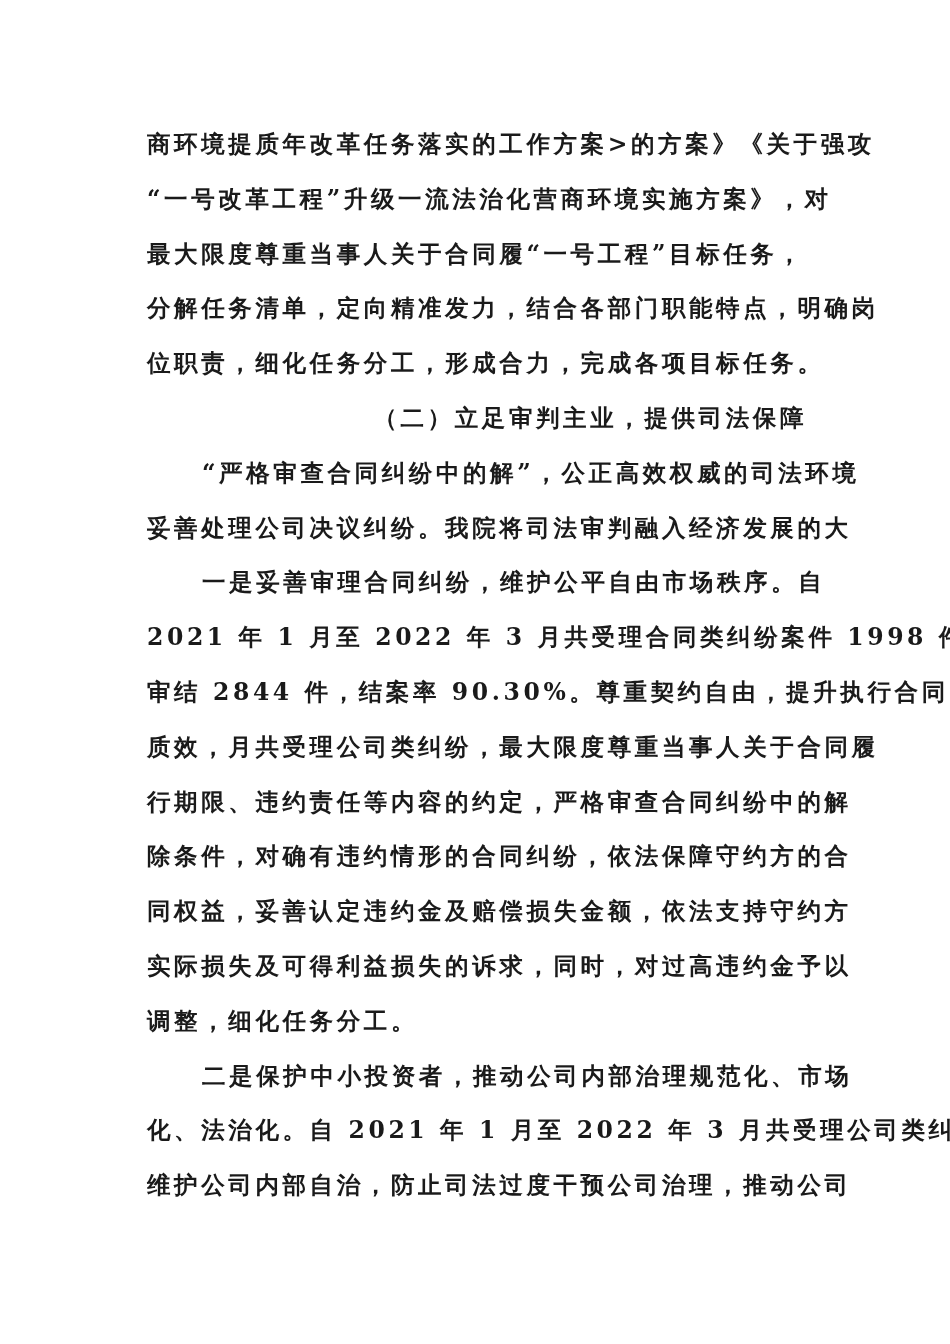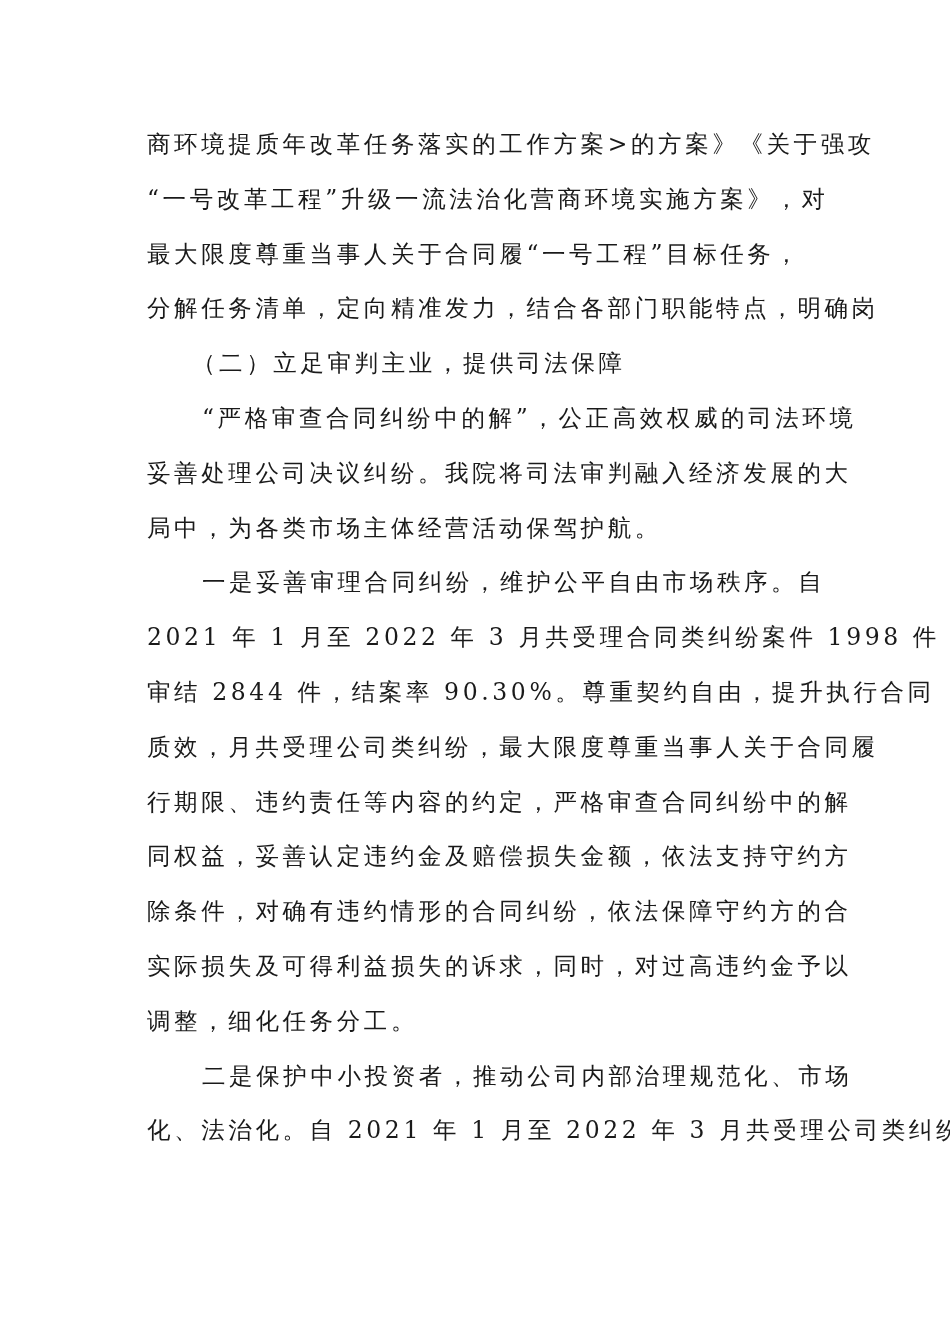--- a/index.html
+++ b/index.html
@@ -20,60 +20,63 @@
       left: 147px;
       top: 117px;
       width: 660px;
     }
     .line {
       height: 54.8px;
       line-height: 54.8px;
       font-size: 23.5px;
       letter-spacing: 3.6px;
       white-space: nowrap;
+      font-weight: bold;
     }
     .indent {
       padding-left: 55px;
     }
     .heading {
       padding-left: 45px;
+      text-align: right;
     }
   </style>
 </head>
 <body>
 
 <div class="page">
 
   <div>
     <div class="line">商环境提质年改革任务落实的工作方案&gt;的方案》《关于强攻</div>
     <div class="line">“一号改革工程”升级一流法治化营商环境实施方案》，对</div>
     <div class="line">最大限度尊重当事人关于合同履“一号工程”目标任务，</div>
     <div class="line">分解任务清单，定向精准发力，结合各部门职能特点，明确岗</div>
+    <div class="line">位职责，细化任务分工，形成合力，完成各项目标任务。</div>
   </div>
 
   <div>
     <div class="line heading">（二）立足审判主业，提供司法保障</div>
   </div>
 
   <div>
     <div class="line indent">“严格审查合同纠纷中的解”，公正高效权威的司法环境</div>
     <div class="line">妥善处理公司决议纠纷。我院将司法审判融入经济发展的大</div>
-    <div class="line">局中，为各类市场主体经营活动保驾护航。</div>
   </div>
 
   <div>
     <div class="line indent">一是妥善审理合同纠纷，维护公平自由市场秩序。自</div>
     <div class="line">2021 年 1 月至 2022 年 3 月共受理合同类纠纷案件 1998 件，</div>
     <div class="line">审结 2844 件，结案率 90.30%。尊重契约自由，提升执行合同</div>
     <div class="line">质效，月共受理公司类纠纷，最大限度尊重当事人关于合同履</div>
     <div class="line">行期限、违约责任等内容的约定，严格审查合同纠纷中的解</div>
+    <div class="line">除条件，对确有违约情形的合同纠纷，依法保障守约方的合</div>
     <div class="line">同权益，妥善认定违约金及赔偿损失金额，依法支持守约方</div>
-    <div class="line">除条件，对确有违约情形的合同纠纷，依法保障守约方的合</div>
     <div class="line">实际损失及可得利益损失的诉求，同时，对过高违约金予以</div>
     <div class="line">调整，细化任务分工。</div>
   </div>
 
   <div>
     <div class="line indent">二是保护中小投资者，推动公司内部治理规范化、市场</div>
     <div class="line">化、法治化。自 2021 年 1 月至 2022 年 3 月共受理公司类纠纷</div>
+    <div class="line">维护公司内部自治，防止司法过度干预公司治理，推动公司</div>
   </div>
 
 </div>
 
 </body></html>

